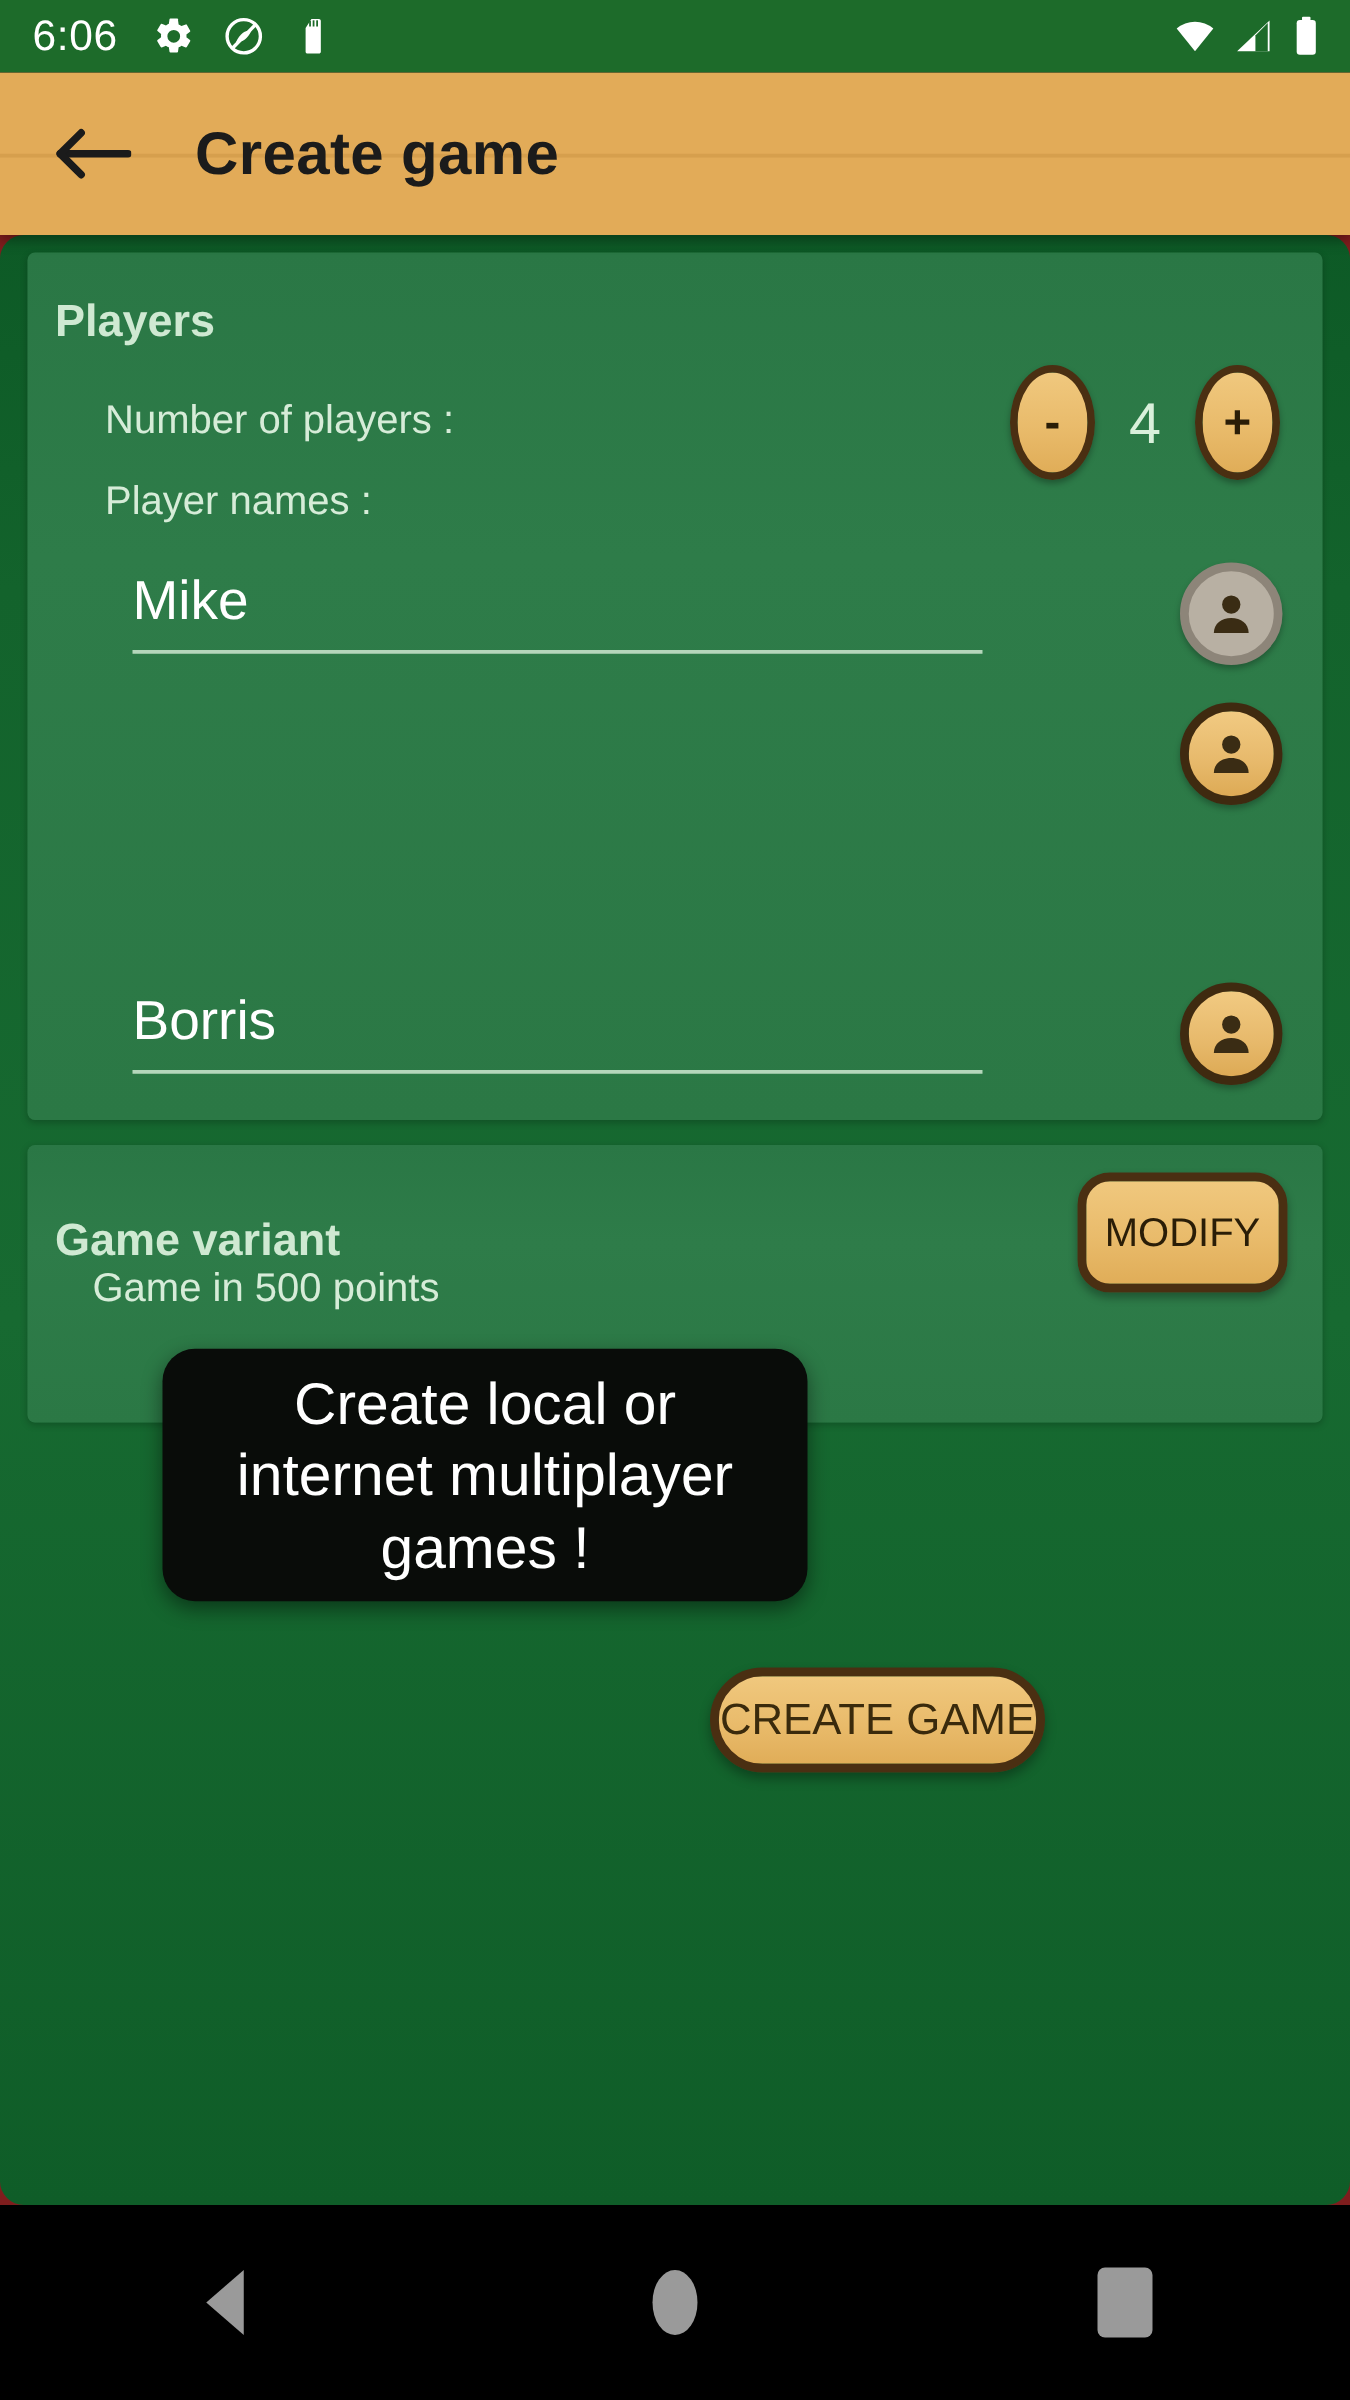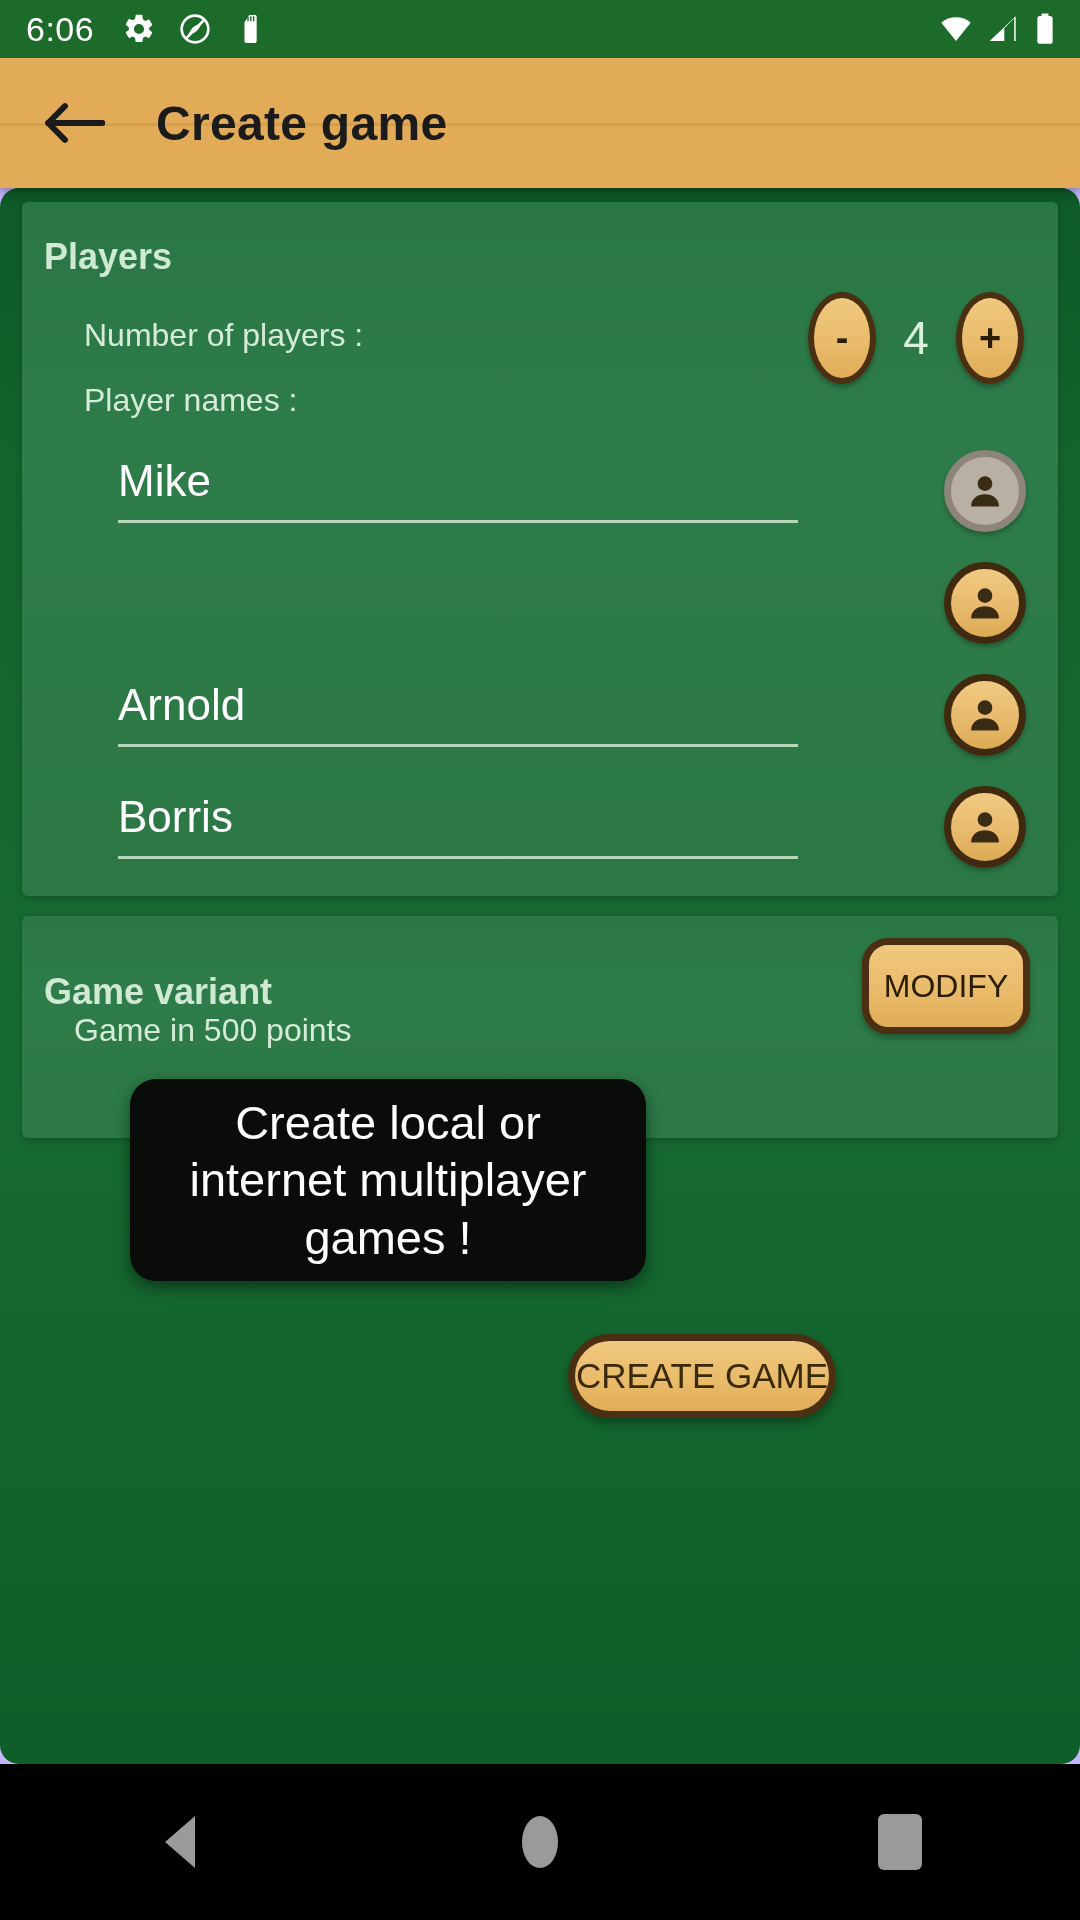--- a/index.html
+++ b/index.html
@@ -6,21 +6,21 @@
     margin: 0;
     padding: 0;
     background: #000;
   }
   .device {
     position: relative;
     width: 1080px;
     height: 1920px;
     overflow: hidden;
     font-family: "Liberation Sans", sans-serif;
-    background: #c4b5fd;
+    background: #7f1d1d;
   }
 
   
   .statusbar {
     position: absolute;
     top: 0; left: 0;
     width: 1080px;
     height: 58px;
     background: #1d6b2a;
     display: flex;
@@ -164,21 +164,21 @@
   .step-count {
     color: #d9f0db;
     font-size: 46px;
     width: 80px;
     text-align: center;
   }
 
   
   .name-row {
     position: absolute;
-    left: 12px; right: 0;
+    left: 0; right: 0;
     height: 110px;
   }
   .name-field {
     position: absolute;
     left: 84px;
     width: 680px;
     top: 6px;
   }
   .name-value {
     color: #ffffff;
@@ -379,32 +379,20 @@
 
       <div class="name-row" style="top:360px">
         <div class="avatar gold">
           <svg width="44" height="44" viewBox="0 0 24 24" fill="#3a2c14">
             <circle cx="12" cy="8" r="4"></circle>
             <path d="M4.4 20.4c0-4.2 3.4-6.6 7.6-6.6s7.6 2.4 7.6 6.6Z"></path>
           </svg>
         </div>
       </div>
 
-      <div class="name-row" style="top:472px">
-        <div class="name-field">
-          <div class="name-value">Arnold</div>
-          <div class="name-underline"></div>
-        </div>
-        <div class="avatar gold">
-          <svg width="44" height="44" viewBox="0 0 24 24" fill="#3a2c14">
-            <circle cx="12" cy="8" r="4"></circle>
-            <path d="M4.4 20.4c0-4.2 3.4-6.6 7.6-6.6s7.6 2.4 7.6 6.6Z"></path>
-          </svg>
-        </div>
-      </div>
 
       <div class="name-row" style="top:584px">
         <div class="name-field">
           <div class="name-value">Borris</div>
           <div class="name-underline"></div>
         </div>
         <div class="avatar gold">
           <svg width="44" height="44" viewBox="0 0 24 24" fill="#3a2c14">
             <circle cx="12" cy="8" r="4"></circle>
             <path d="M4.4 20.4c0-4.2 3.4-6.6 7.6-6.6s7.6 2.4 7.6 6.6Z"></path>

